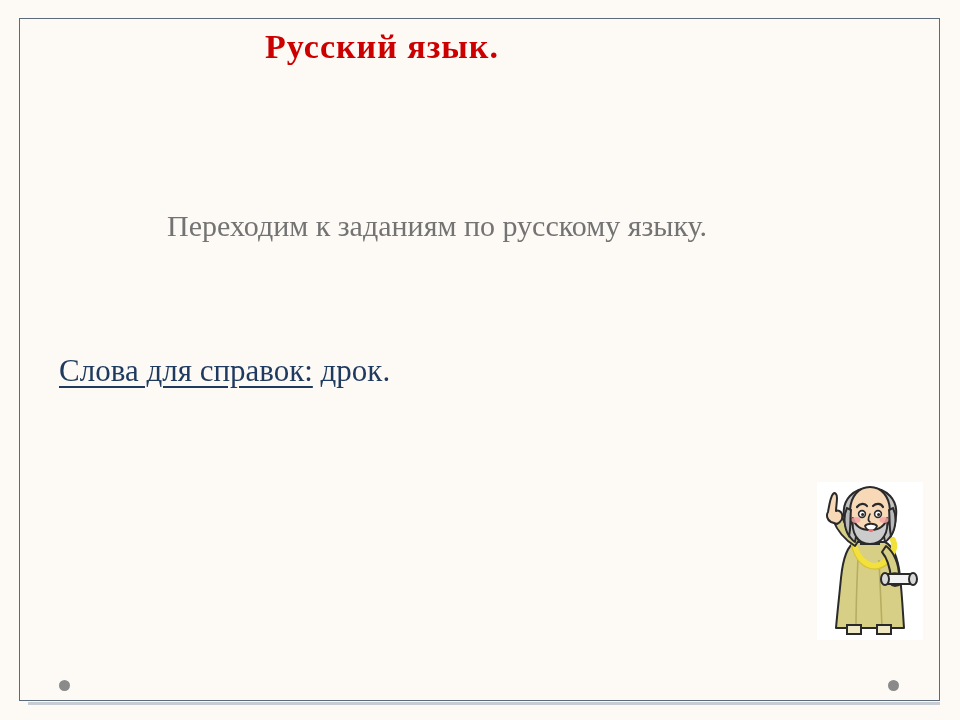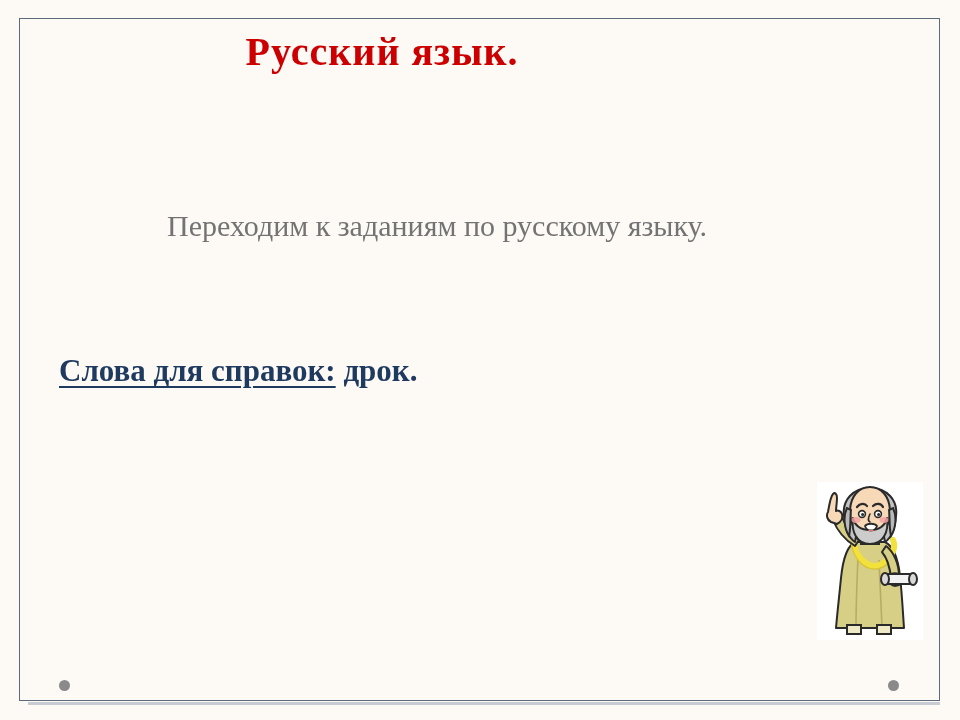--- a/index.html
+++ b/index.html
@@ -44,21 +44,21 @@
   }
 
   
   #title {
     position: absolute;
     left: 0;
     top: 28px;
     width: 764px;
     text-align: center;
     color: #cc0000;
-    font-size: 40px;
+    font-size: 34px;
     font-weight: bold;
     letter-spacing: 1px;
     white-space: pre;
   }
 
   
   #para-block {
     position: absolute;
     left: 122px;
     top: 148px;
@@ -70,21 +70,21 @@
   #para-block .line { white-space: pre; }
   #para-block .bold { font-weight: bold; }
 
   
   #ref-line {
     position: absolute;
     left: 28px;
     top: 308px;
     color: #1f3a5f;
     font-size: 31px;
-    font-weight: bold;
+    font-weight: normal;
     white-space: pre;
     line-height: 42px;
   }
   #ref-line .underlined {
     text-decoration: underline;
     text-decoration-thickness: 2px;
     text-underline-offset: 5px;
   }
 
   

